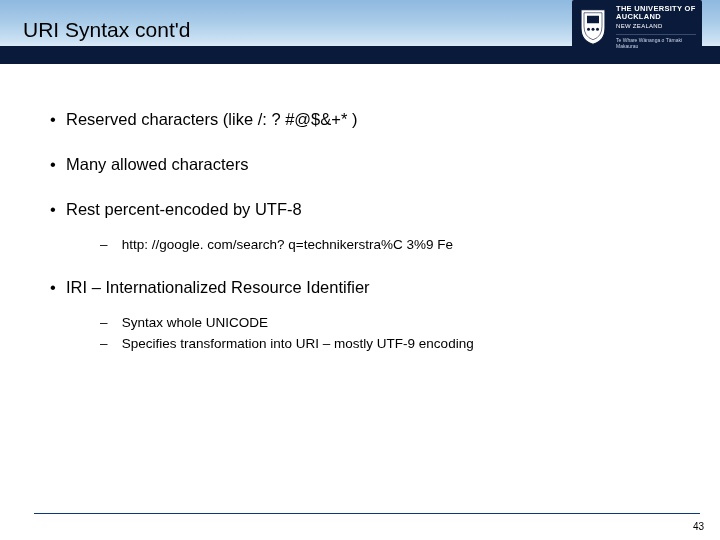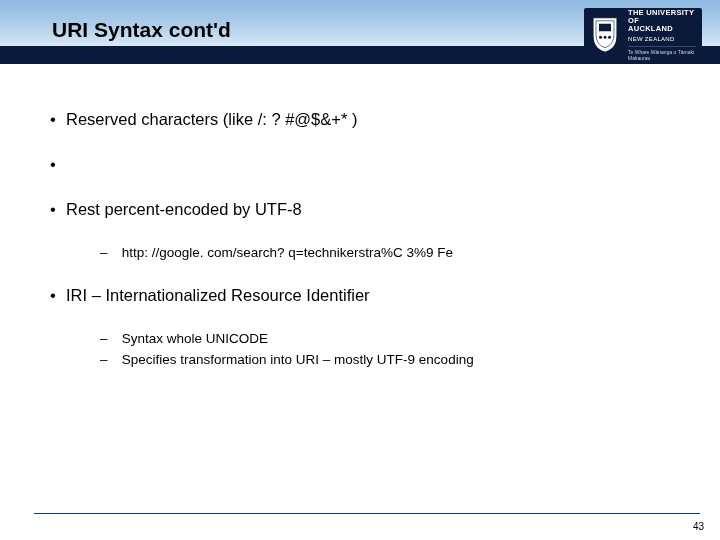--- a/index.html
+++ b/index.html
@@ -8,51 +8,51 @@
   .header {
     position: relative;
     height: 72px;
     background: linear-gradient(to bottom, #8fb9e0 0%, #a8cbe8 30%, #c9e0f3 55%, #e9f2fb 70%, #ffffff 72%);
   }
   .header-band {
     position: absolute; left: 0; right: 0; top: 46px; height: 18px;
     background: #0a1a3a;
   }
   .logo-box {
-    position: absolute; right: 18px; top: 8px;
-    width: 118px; height: 54px;
+    position: absolute; right: 18px; top: 0;
+    width: 130px; height: 54px;
     background: #0a1a3a; border-radius: 2px;
     display: flex; align-items: stretch; color: #fff;
     font-size: 6px; line-height: 1.1;
   }
   .logo-crest {
     width: 42px; display:flex; align-items:center; justify-content:center;
   }
   .logo-crest svg { width: 30px; height: 38px; }
   .logo-text {
     flex: 1; display:flex; flex-direction:column; justify-content:center;
     padding: 4px 6px 4px 2px;
   }
   .logo-uni { font-size: 7.5px; font-weight: bold; letter-spacing: 0.3px; }
   .logo-nz { font-size: 6px; margin-top: 2px; letter-spacing: 0.3px; }
   .logo-sep { border-top: 1px solid #3a4a6a; margin: 4px 0 3px 0; }
   .logo-maori { font-size: 5px; color: #c9d2e6; }
   .title {
-    position: absolute; left: 52px; top: 18px;
-    font-size: 21px; font-weight: bold; color: #000;
+    position: absolute; left: 23px; top: 18px;
+    font-size: 21px; font-weight: normal; color: #000;
   }
   .content {
     position: absolute; left: 40px; right: 40px; top: 110px;
     font-size: 16.5px;
   }
   ul.main { list-style: none; }
   ul.main > li { margin-bottom: 26px; }
   ul.main > li > .row { display: flex; align-items: baseline; }
   ul.main .bullet { width: 26px; flex: 0 0 26px; text-align: center; }
-  ul.sub { list-style: none; margin-top: 26px; padding-left: 60px; font-size: 13.5px; }
+  ul.sub { list-style: none; margin-top: 18px; padding-left: 60px; font-size: 13.5px; }
   ul.sub > li { margin-top: 6px; }
   ul.sub .dash { display:inline-block; width: 18px; text-align: left; }
   .footer-rule {
     position: absolute; left: 34px; right: 20px; bottom: 26px;
     border-top: 1px solid #0a3a7a;
   }
   .page-num {
     position: absolute; right: 16px; bottom: 8px;
     font-size: 10px; color: #000;
   }
@@ -90,20 +90,21 @@
     <ul class="main">
       <li>
         <div class="row">
           <span class="bullet">•</span>
           <span>Reserved characters (like /: ? #@$&amp;+* )</span>
         </div>
       </li>
       <li>
         <div class="row">
           <span class="bullet">•</span>
+          <span>Many allowed characters</span>
         </div>
       </li>
       <li>
         <div class="row">
           <span class="bullet">•</span>
           <span>Rest percent-encoded by UTF-8</span>
         </div>
         <ul class="sub">
           <li>
             <span class="dash">–</span>

